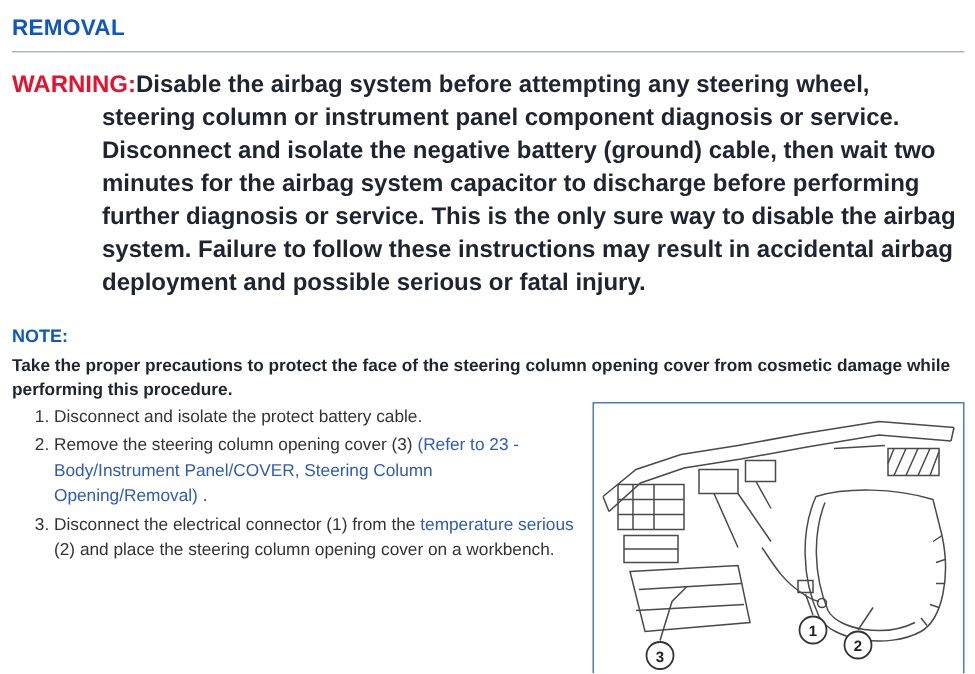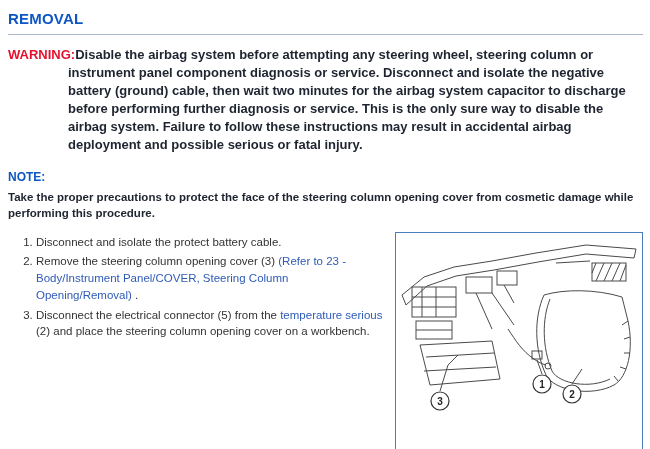--- a/index.html
+++ b/index.html
@@ -3,26 +3,26 @@
 <meta charset="utf-8">
 <style>
   * { margin:0; padding:0; box-sizing:border-box; }
   html,body { background:#ffffff; }
   body { font-family:"Liberation Sans", sans-serif; }
   .page { width:650px; height:449px; background:#fff; padding:8px 7px 0 8px; overflow:hidden; }
 
   .page-title { color:#0d56c4; font-size:15px; font-weight:bold; margin:2px 0 7px 0; letter-spacing:0.2px; }
   .title-rule { border:none; border-top:1px solid #a9b6c9; margin:0 0 11px 0; }
 
-  .warning { font-size:13px; line-height:1.38; font-weight:bold; color:#1e2430;
+  .warning { font-size:16px; line-height:1.38; font-weight:bold; color:#1e2430;
              padding-left:60px; text-indent:-60px; margin-bottom:16px; }
   .warning-label { color:#e8112d; }
 
   .note-label { color:#0d56c4; font-weight:bold; font-size:12px; margin:6px 0 5px 0; }
-  .note-text  { font-weight:bold; font-size:11.5px; color:#1e2430; line-height:1.4; margin-bottom:11px; }
+  .note-text  { font-weight:bold; font-size:11.5px; color:#1e2430; line-height:1.4; }
 
   .content-row { display:flex; gap:12px; align-items:flex-start; }
   .steps { flex:1; font-size:11.5px; color:#333; line-height:1.45; padding-left:28px; margin-top:2px; }
   .steps li { margin-bottom:3px; }
   a.doclink { color:#2f5bb7; text-decoration:none; cursor:pointer; }
 
   .figure-panel { width:248px; border:1px solid #4a7ebb; background:#fff; flex:none; }
   .figure-image { position:relative; height:232px; overflow:hidden; }
   .figure-image svg { display:block; }
   .ref-number { position:absolute; right:6px; bottom:3px; font-size:13px; color:#333; font-weight:normal; }
@@ -49,21 +49,21 @@
   <p class="warning"><span class="warning-label">WARNING:</span><span>Disable the airbag system before attempting any steering wheel, steering column or instrument panel component diagnosis or service. Disconnect and isolate the negative battery (ground) cable, then wait two minutes for the airbag system capacitor to discharge before performing further diagnosis or service. This is the only sure way to disable the airbag system. Failure to follow these instructions may result in accidental airbag deployment and possible serious or fatal injury.</span></p>
 
   <p class="note-label">NOTE:</p>
   <p class="note-text">Take the proper precautions to protect the face of the steering column opening cover from cosmetic damage while performing this procedure.</p>
 
   <div class="content-row">
 
     <ol class="steps">
       <li><span>Disconnect and isolate the protect battery cable.</span></li>
       <li><span>Remove the steering column opening cover (3) </span><a class="doclink">(Refer to 23 - Body/Instrument Panel/COVER, Steering Column Opening/Removal)</a><span> .</span></li>
-      <li><span>Disconnect the electrical connector (5) from the </span><a class="doclink">temperature serious</a><span> (2) and place the steering column opening cover on a workbench.</span></li>
+      <li><span>Disconnect the electrical connector (1) from the </span><a class="doclink">temperature serious</a><span> (2) and place the steering column opening cover on a workbench.</span></li>
     </ol>
 
     <div class="figure-panel">
       <div class="figure-image">
         <svg width="246" height="232" viewBox="0 0 246 232">
 
           <path class="sketch" d="M6,62 L28,44 L58,34 L96,28 L140,20 L190,12 L240,16"></path>
           <path class="sketch" d="M10,72 L31,53 L60,43 L98,37 L142,29 L190,21 L238,25"></path>
           <path class="sketch" d="M6,62 L10,72 M240,16 L238,25"></path>
 

